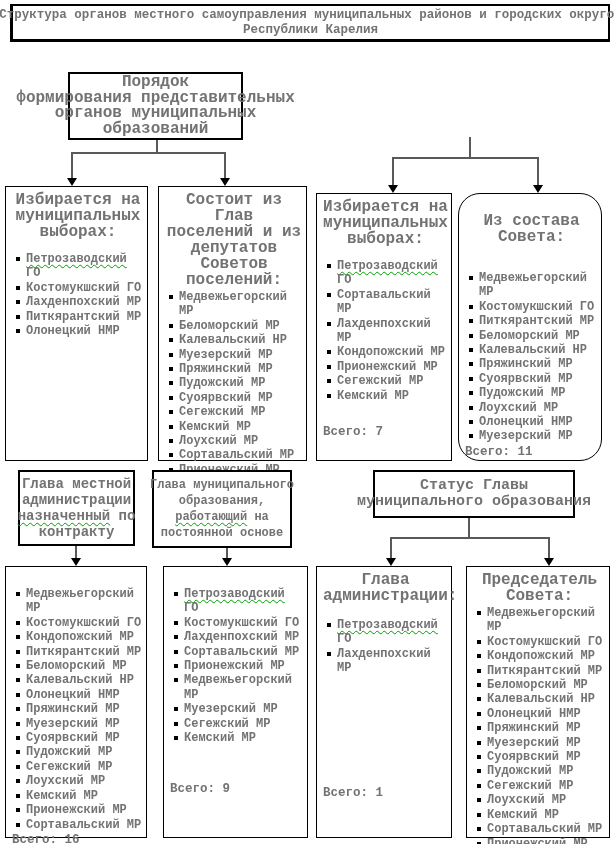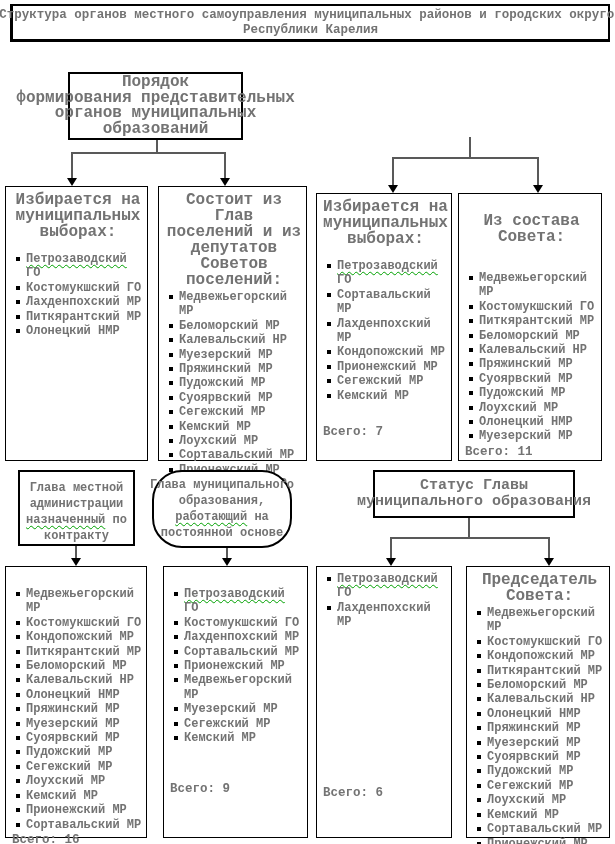--- a/index.html
+++ b/index.html
@@ -9,33 +9,33 @@
   .hbox{border-width:2px;display:flex;align-items:center;justify-content:center;text-align:center;}
   .htext{white-space:nowrap;}
   
   #titleBox{left:10px;top:4px;width:600px;height:38px;border-width:2px 2px 3px 3px;
             display:flex;align-items:center;justify-content:center;text-align:center;
             font-size:12.5px;line-height:15px;}
   
   #fmBox{left:68px;top:72px;width:175px;height:68px;font-size:16px;line-height:15.5px;}
   #elBox{left:372px;top:70px;width:178px;height:67px;font-size:12.5px;line-height:16px;}
   
-  #haBox{left:18px;top:470px;width:117px;height:76px;font-size:12px;line-height:16px;align-items:flex-end;}
-  #hmBox{left:152px;top:470px;width:140px;height:78px;font-size:12px;line-height:16px;border-radius:30px;}
+  #haBox{left:18px;top:470px;width:117px;height:76px;font-size:14px;line-height:16px;}
+  #hmBox{left:152px;top:470px;width:140px;height:78px;font-size:12px;line-height:16px;}
   #stBox{left:373px;top:470px;width:202px;height:48px;font-size:15px;line-height:16px;}
   
   .lbox{display:flex;flex-direction:column;padding:5px 3px 6px 6px;}
   .lhead{text-align:center;font-size:16px;line-height:16px;flex:none;}
   .li{display:flex;font-size:12px;line-height:14.4px;}
   .blt{width:4px;height:4px;background:#000;margin:5px 6px 0 4px;flex:none;}
   .total{font-size:12.5px;line-height:16px;margin-top:auto;flex:none;}
   #m1{left:5px;top:186px;width:143px;height:275px;padding-bottom:28px;}
   #m2{left:158px;top:186px;width:149px;height:275px;padding-bottom:4px;}
   #m3{left:316px;top:193px;width:136px;height:268px;padding-bottom:20px;}
-  #m4{left:458px;top:193px;width:144px;height:268px;padding-bottom:14px;}
+  #m4{left:458px;top:193px;width:144px;height:268px;padding-bottom:14px;border-radius:22px;}
   #b1{left:5px;top:566px;width:142px;height:272px;padding-top:20px;padding-bottom:6px;}
   #b2{left:163px;top:566px;width:145px;height:272px;padding-top:20px;padding-bottom:40px;}
   #b3{left:316px;top:566px;width:136px;height:272px;padding-bottom:36px;}
   #b4{left:466px;top:566px;width:144px;height:272px;padding-bottom:5px;}
   #m1 .lhead{margin-bottom:12px;}
   #m2 .lhead{margin-bottom:2px;}
   #m3 .lhead{margin-bottom:12px;}
   #m4 .lhead{margin-top:14px;margin-bottom:26px;}
   #b3 .lhead{margin-bottom:14px;}
   #b4 .lhead{margin-bottom:2px;}
@@ -342,31 +342,32 @@
           <span>Сегежский МР</span>
         </div>
         <div class="li">
           <span class="blt"></span>
           <span>Кемский МР</span>
         </div>
       </div>
     <div class="total">Всего: 9</div>
   </div>
   <div id="b3" class="box lbox">
+    <div class="lhead">Глава<br>администрации:</div>
     <div>
         <div class="li">
           <span class="blt"></span>
           <span><span class="wv">Петрозаводский</span> ГО</span>
         </div>
         <div class="li">
           <span class="blt"></span>
           <span>Лахденпохский МР</span>
         </div>
       </div>
-    <div class="total">Всего: 6</div>
+    <div class="total">Всего: 1</div>
   </div>
   <div id="b4" class="box lbox">
     <div class="lhead">Председатель Совета:</div>
     <div>
         <div class="li">
           <span class="blt"></span>
           <span>Медвежьегорский МР</span>
         </div>
         <div class="li">
           <span class="blt"></span>

